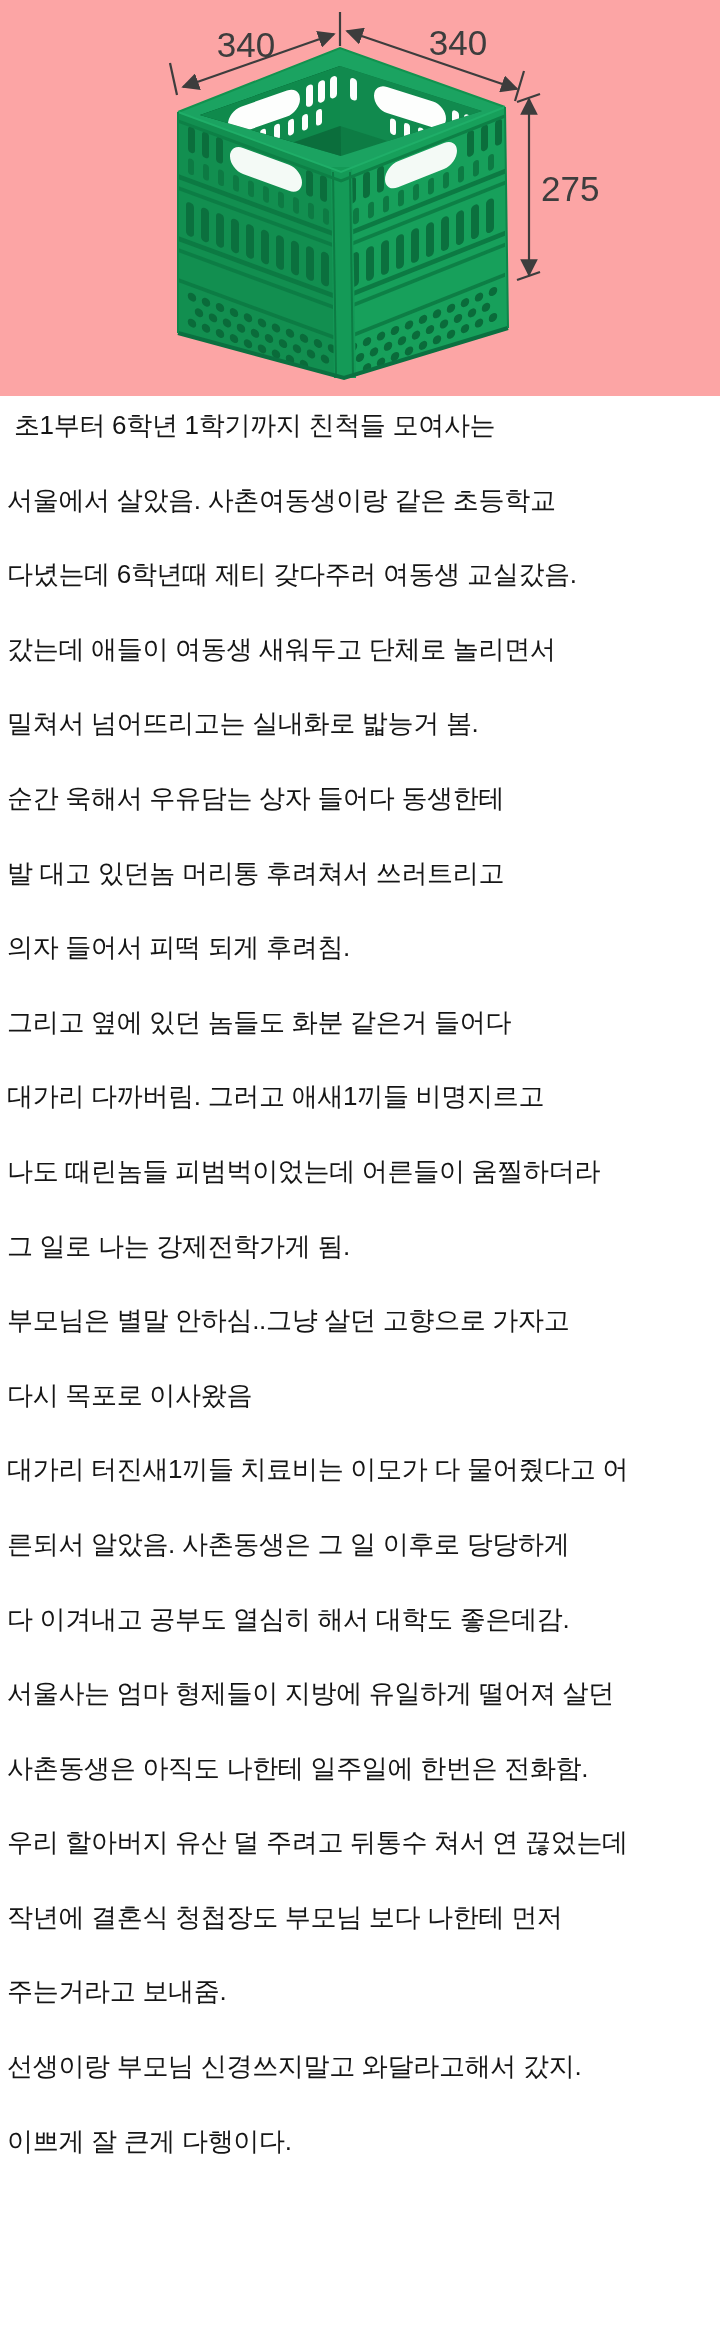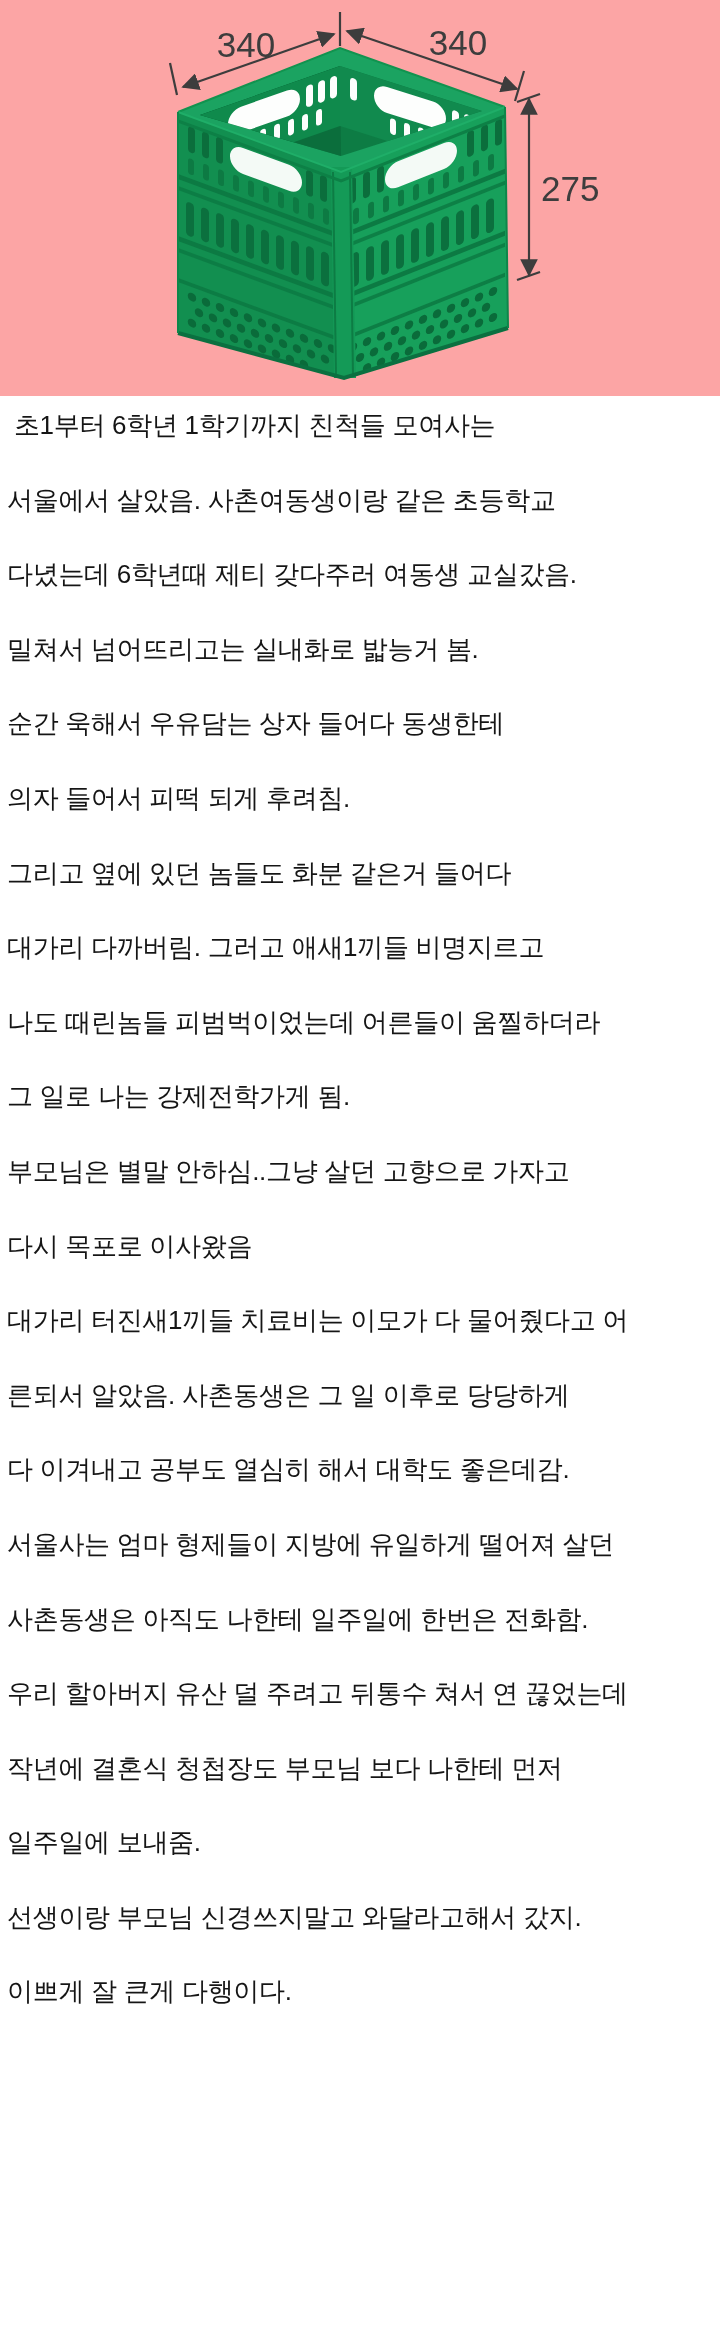--- a/index.html
+++ b/index.html
@@ -268,34 +268,36 @@
       <text class="dim-label" x="246" y="57" text-anchor="middle">340</text>
       <text class="dim-label" x="458" y="55" text-anchor="middle">340</text>
       <text class="dim-label" x="541" y="201" text-anchor="start">275</text>
     </svg>
   </figure>
 
   <div class="post-text">
     <div class="line"> 초1부터 6학년 1학기까지 친척들 모여사는</div>
     <div class="line">서울에서 살았음. 사촌여동생이랑 같은 초등학교</div>
     <div class="line">다녔는데 6학년때 제티 갖다주러 여동생 교실갔음.</div>
+    <div class="line">갔는데 애들이 여동생 새워두고 단체로 놀리면서</div>
     <div class="line">밀쳐서 넘어뜨리고는 실내화로 밟능거 봄.</div>
     <div class="line">순간 욱해서 우유담는 상자 들어다 동생한테</div>
+    <div class="line">발 대고 있던놈 머리통 후려쳐서 쓰러트리고</div>
     <div class="line">의자 들어서 피떡 되게 후려침.</div>
     <div class="line">그리고 옆에 있던 놈들도 화분 같은거 들어다</div>
     <div class="line">대가리 다까버림. 그러고 애새1끼들 비명지르고</div>
     <div class="line">나도 때린놈들 피범벅이었는데 어른들이 움찔하더라</div>
     <div class="line">그 일로 나는 강제전학가게 됨.</div>
     <div class="line">부모님은 별말 안하심..그냥 살던 고향으로 가자고</div>
     <div class="line">다시 목포로 이사왔음</div>
     <div class="line">대가리 터진새1끼들 치료비는 이모가 다 물어줬다고 어</div>
     <div class="line">른되서 알았음. 사촌동생은 그 일 이후로 당당하게</div>
     <div class="line">다 이겨내고 공부도 열심히 해서 대학도 좋은데감.</div>
     <div class="line">서울사는 엄마 형제들이 지방에 유일하게 떨어져 살던</div>
     <div class="line">사촌동생은 아직도 나한테 일주일에 한번은 전화함.</div>
     <div class="line">우리 할아버지 유산 덜 주려고 뒤통수 쳐서 연 끊었는데</div>
     <div class="line">작년에 결혼식 청첩장도 부모님 보다 나한테 먼저</div>
-    <div class="line">일주일에 보내줌.</div>
+    <div class="line">주는거라고 보내줌.</div>
     <div class="line">선생이랑 부모님 신경쓰지말고 와달라고해서 갔지.</div>
     <div class="line">이쁘게 잘 큰게 다행이다.</div>
   </div>
 
 </div>
 
 </body></html>

